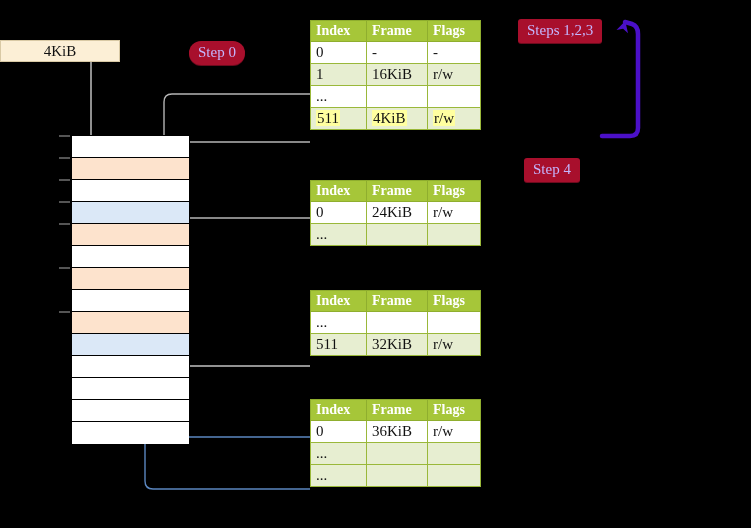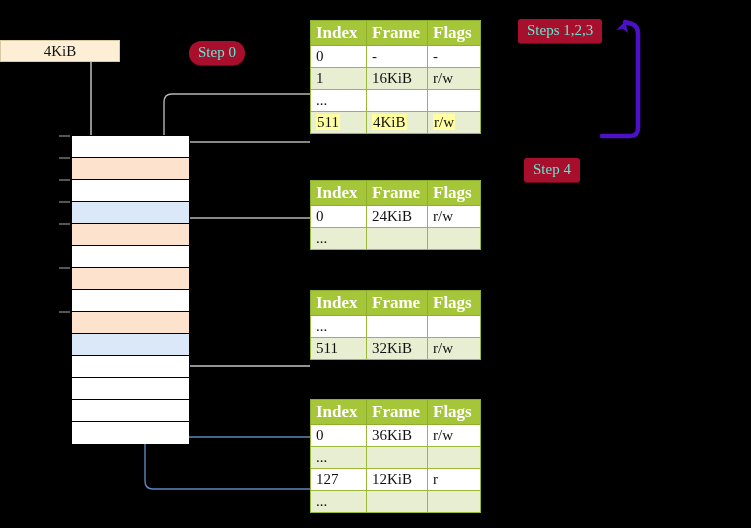--- a/index.html
+++ b/index.html
@@ -1,21 +1,21 @@
 <!DOCTYPE html>
 <html><head>
 <meta charset="utf-8">
 <style>
   html,body{margin:0;padding:0;background:#000;}
   body{width:751px;height:528px;position:relative;overflow:hidden;
        font-family:"Liberation Serif","DejaVu Serif",serif;}
   .stage{position:absolute;left:0;top:0;width:751px;height:528px;}
 
   
-  .badge{position:absolute;color:#5eead4;font-size:15px;line-height:1;
+  .badge{position:absolute;color:#c4b5fd;font-size:15px;line-height:1;
          padding:4px 9px 5px 9px;border-radius:3px;white-space:nowrap;}
   .badge.red{background:#a80f2c;box-shadow:0 1px 0 #6d0a1d;}
   .badge.violet{background:#6c0ff5;box-shadow:0 1px 0 #4a0aab;}
 
   
   .kib-box{position:absolute;left:0;top:40px;width:120px;height:22px;
            background:#fcefd6;border:1px solid #d9c9a5;box-sizing:border-box;
            display:flex;align-items:center;justify-content:center;
            font-size:15px;color:#111;}
 
@@ -30,21 +30,21 @@
   .memrow.blue{background:#dbe8f7;}
   .tick{position:absolute;width:11px;height:0;border-top:2px solid #555;}
 
   
   .ptable{position:absolute;border-collapse:collapse;
           font-size:15px;color:#111;background:#fff;}
   .ptable td,.ptable th{border:1px solid #9ab83a;padding:2px 5px;
           height:19px;vertical-align:middle;text-align:left;
           font-weight:normal;box-sizing:border-box;}
   .ptable th{background:#a6c639;color:#fff;font-weight:bold;
-          border:1px solid #8fae2e;font-size:17px;}
+          border:1px solid #8fae2e;font-size:14px;}
   .ptable tr.alt td{background:#e7eed1;}
   .ptable tr.plain td{background:#ffffff;}
   .ptable td.c1{width:56px;}
   .ptable td.c2{width:61px;}
   .ptable td.c3{width:53px;}
   .ptable th.c1{width:56px;}
   .ptable th.c2{width:61px;}
   .ptable th.c3{width:53px;font-family:Liberation Serif, serif;}
   .hl{background:#ffffa0;padding:0 1px;}
   .ptable td.hlcell{background:#e7eed1;}
@@ -227,25 +227,20 @@
         <tr class="plain">
           <td class="c1">0</td>
           <td class="c2">36KiB</td>
           <td class="c3">r/w</td>
         </tr>
         <tr class="alt">
           <td class="c1">...</td>
           <td class="c2"></td>
           <td class="c3"></td>
         </tr>
-        <tr class="plain">
-          <td class="c1">127</td>
-          <td class="c2">12KiB</td>
-          <td class="c3">r</td>
-        </tr>
         <tr class="alt">
           <td class="c1">...</td>
           <td class="c2"></td>
           <td class="c3"></td>
         </tr>
       </tbody>
     </table>
 
 <div class="tick" style="left: 59px; top: 135px;"></div>
     <div class="tick" style="left: 59px; top: 157px;"></div>

